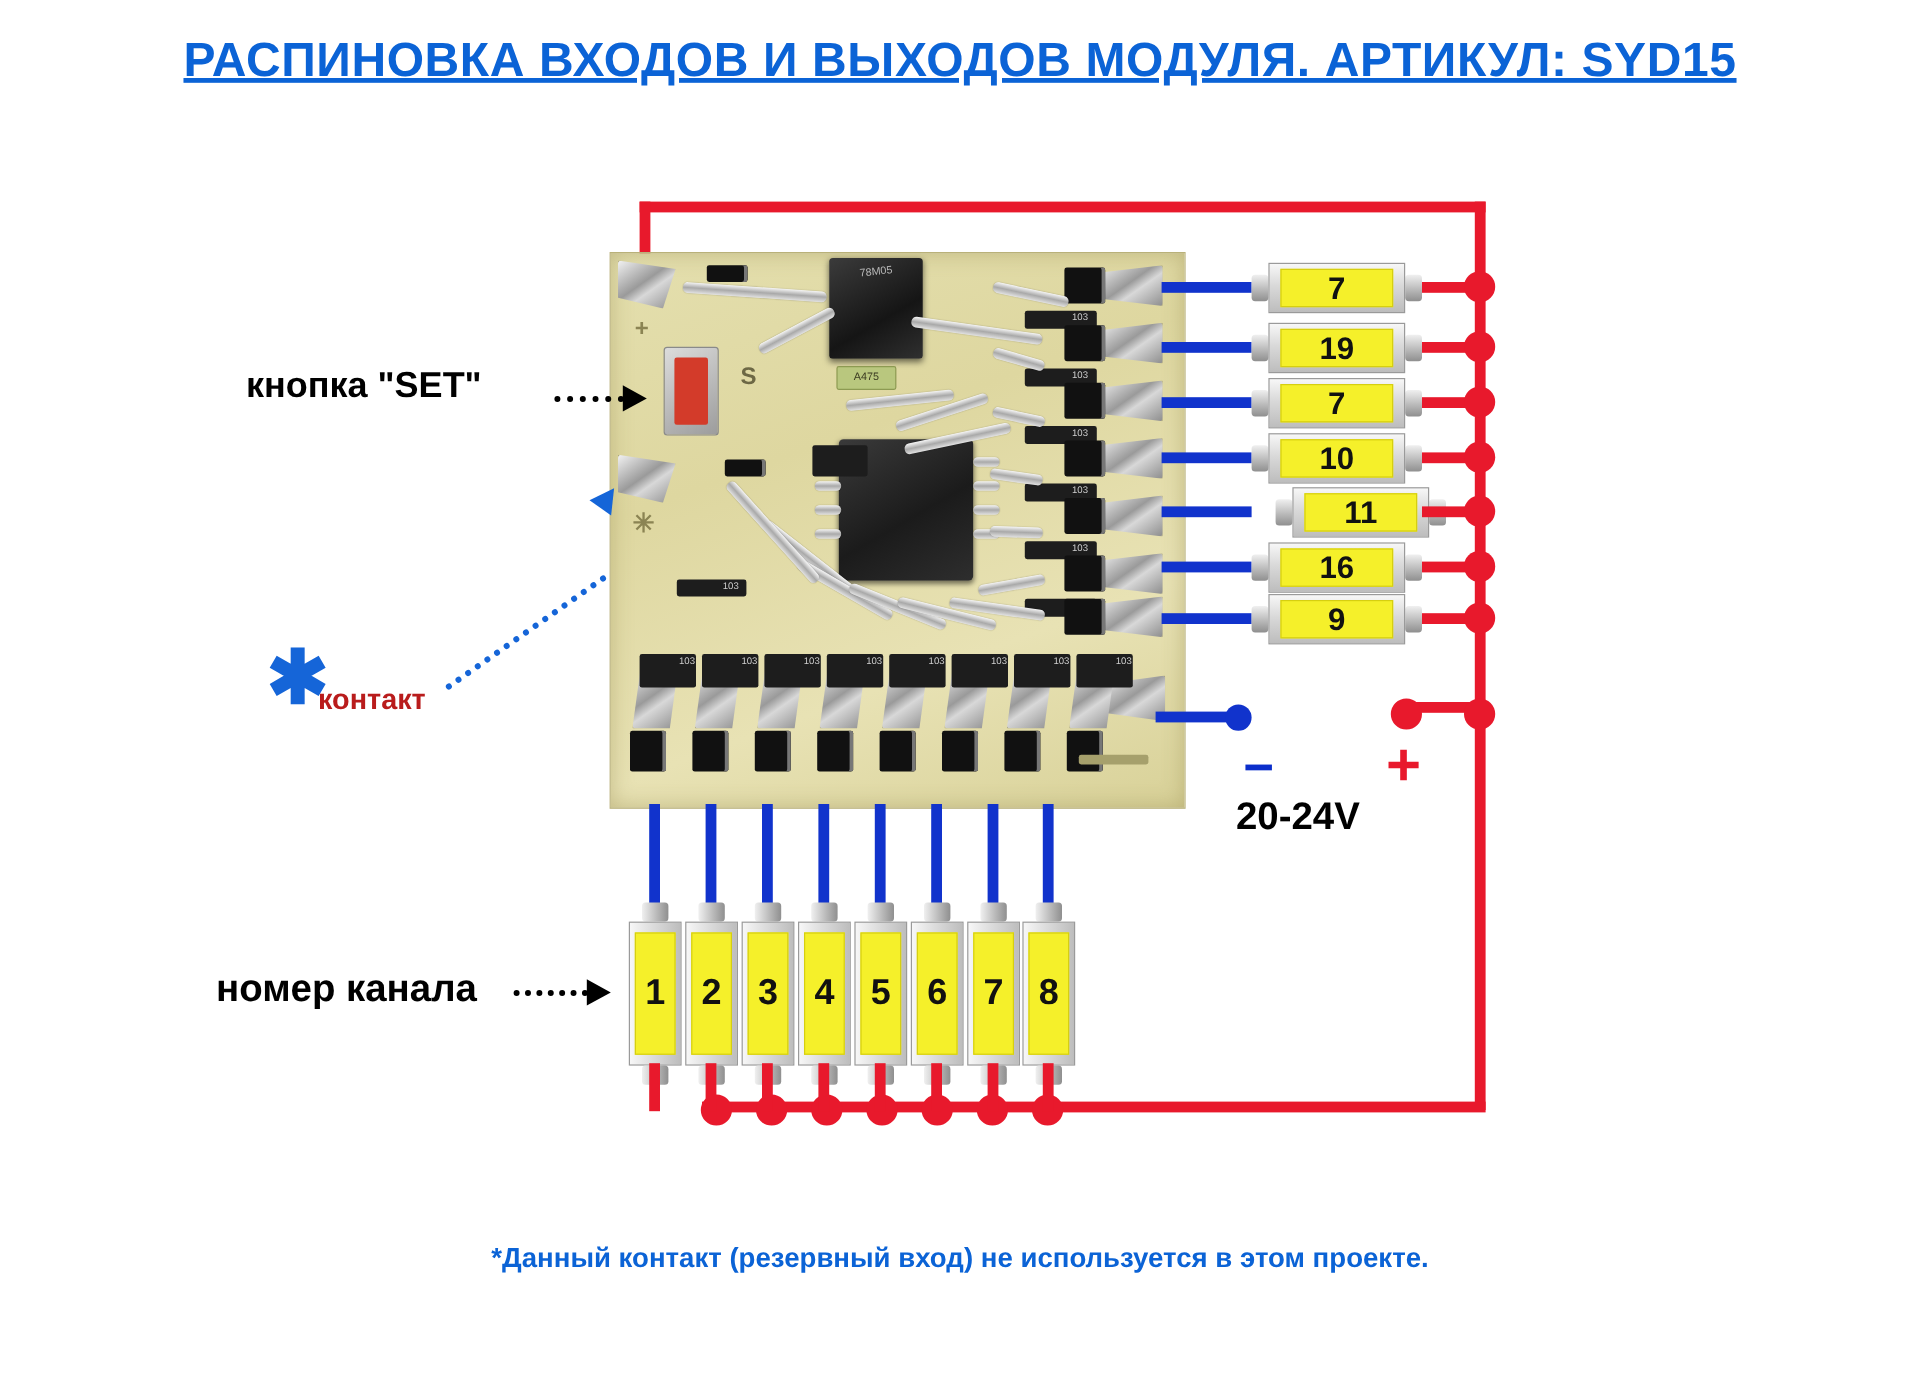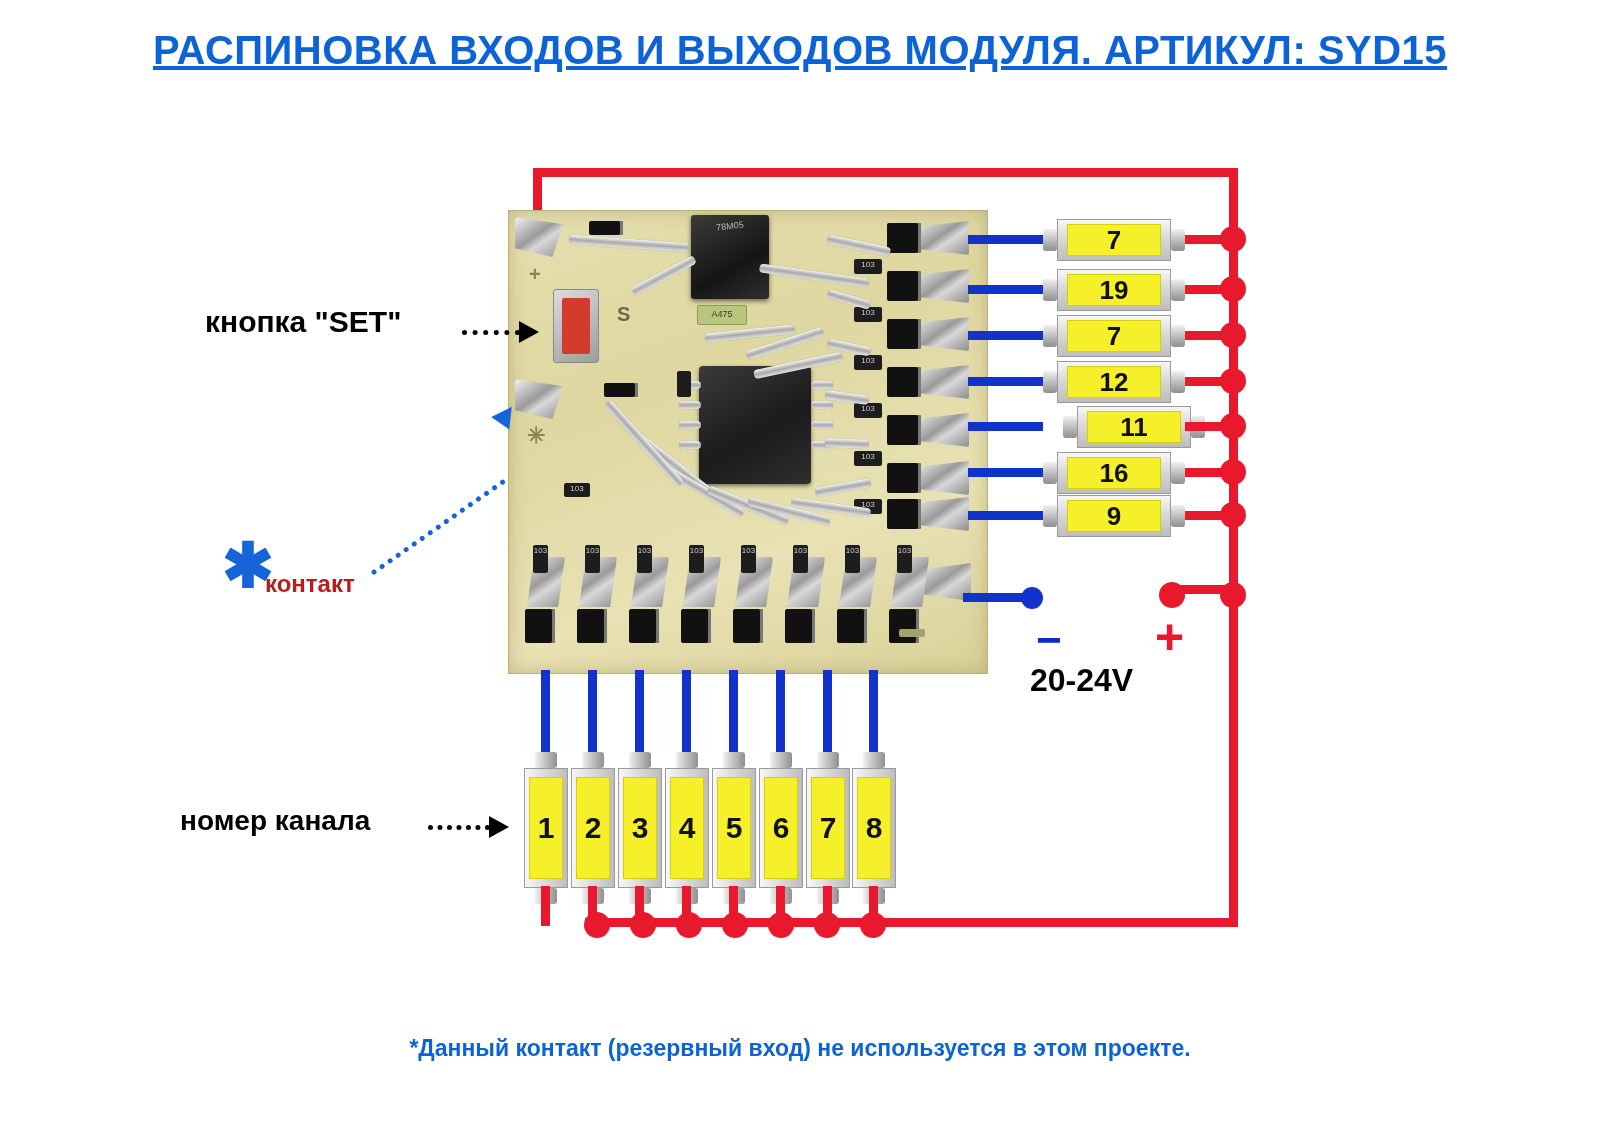--- a/index.html
+++ b/index.html
@@ -47,20 +47,21 @@
   .trace{
     position:absolute;
     background:linear-gradient(180deg,#f5f5f5,#a9a9a9 50%,#e2e2e2);
     border-radius:4px;
     box-shadow:0 0 1px rgba(0,0,0,.4);
   }
   .smd{
     position:absolute;
     background:#1d1d1d;
     border-radius:2px;
+    padding-left:32px;
   }
   .smd span{
     display:block;
     color:#cfcfcf;
     font-size:8px;
     text-align:center;
     line-height:1.6;
     font-family:"Liberation Sans",sans-serif;
   }
   .diode{
@@ -159,21 +160,21 @@
     font-size:30px;font-weight:bold;color:#111;
   }
 
   
   .lbl{
     position:absolute;
     font-weight:bold;
     color:#000;
   }
   .lbl-set{font-size:30px;top:305px;left:205px;}
-  .lbl-chan{font-size:28px;top:805px;left:180px;}
+  .lbl-chan{font-size:32px;top:805px;left:180px;}
   .lbl-kontakt{font-size:24px;color:#b91c1c;top:570px;left:265px;}
   .asterisk{
     position:absolute;
     top:535px;left:222px;
     font-size:62px;line-height:62px;
     color:#1565d8;font-weight:bold;
   }
   .lbl-volt{font-size:32px;top:662px;left:1030px;}
   .sign-minus{
     position:absolute;top:615px;left:1036px;
@@ -399,21 +400,21 @@
     </div>
   <div class="tip"></div>
 </div>
 <div class="wire-red" style="left:1185px;top:331px;width:52px;height:9px;"></div>
 <div class="dot-red" style="left:1220px;top:322px;"></div>
 
 <div class="wire-blue" style="left:968px;top:377px;width:75px;height:9px;"></div>
 <div class="lamp" style="left:1043px;top:361px;">
   <div class="tip"></div>
   <div class="body">
-      <div class="led">12</div>
+      <div class="led">10</div>
     </div>
   <div class="tip"></div>
 </div>
 <div class="wire-red" style="left:1185px;top:377px;width:52px;height:9px;"></div>
 <div class="dot-red" style="left:1220px;top:368px;"></div>
 
 <div class="wire-blue" style="left:968px;top:422px;width:75px;height:9px;"></div>
 <div class="lamp" style="left:1043px;top:406px;margin-left:20px;">
   <div class="tip"></div>
   <div class="body">

